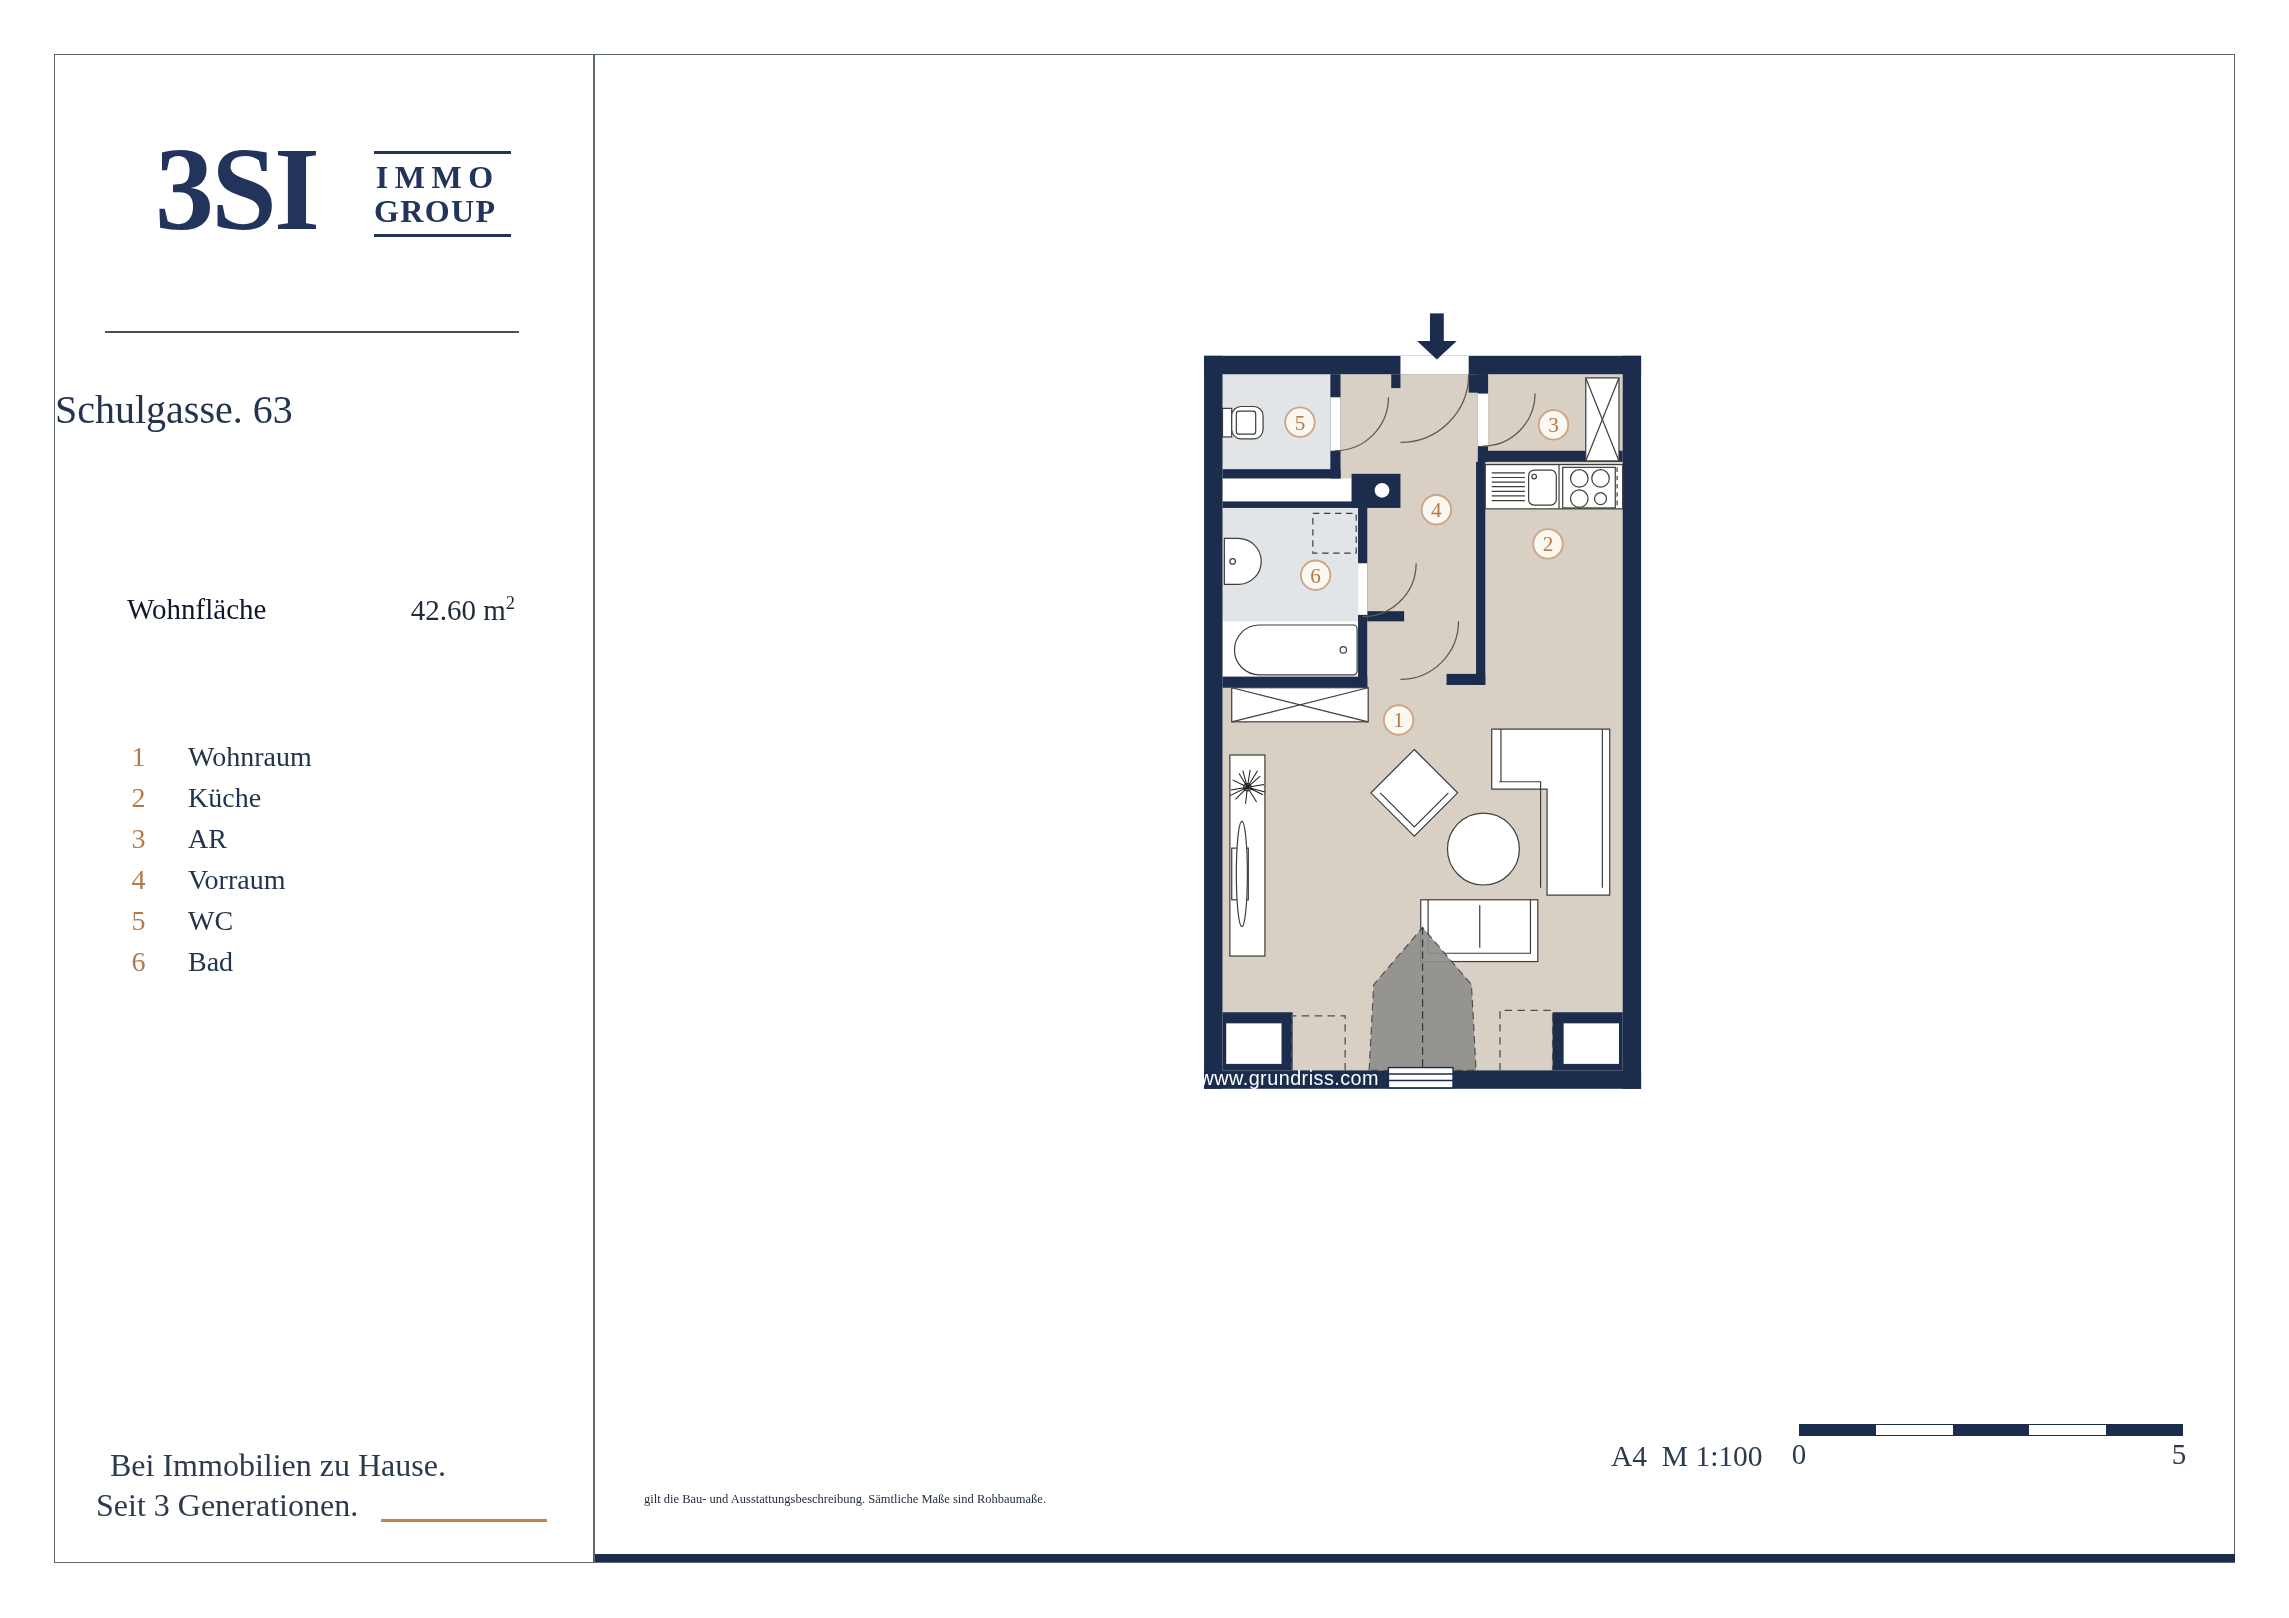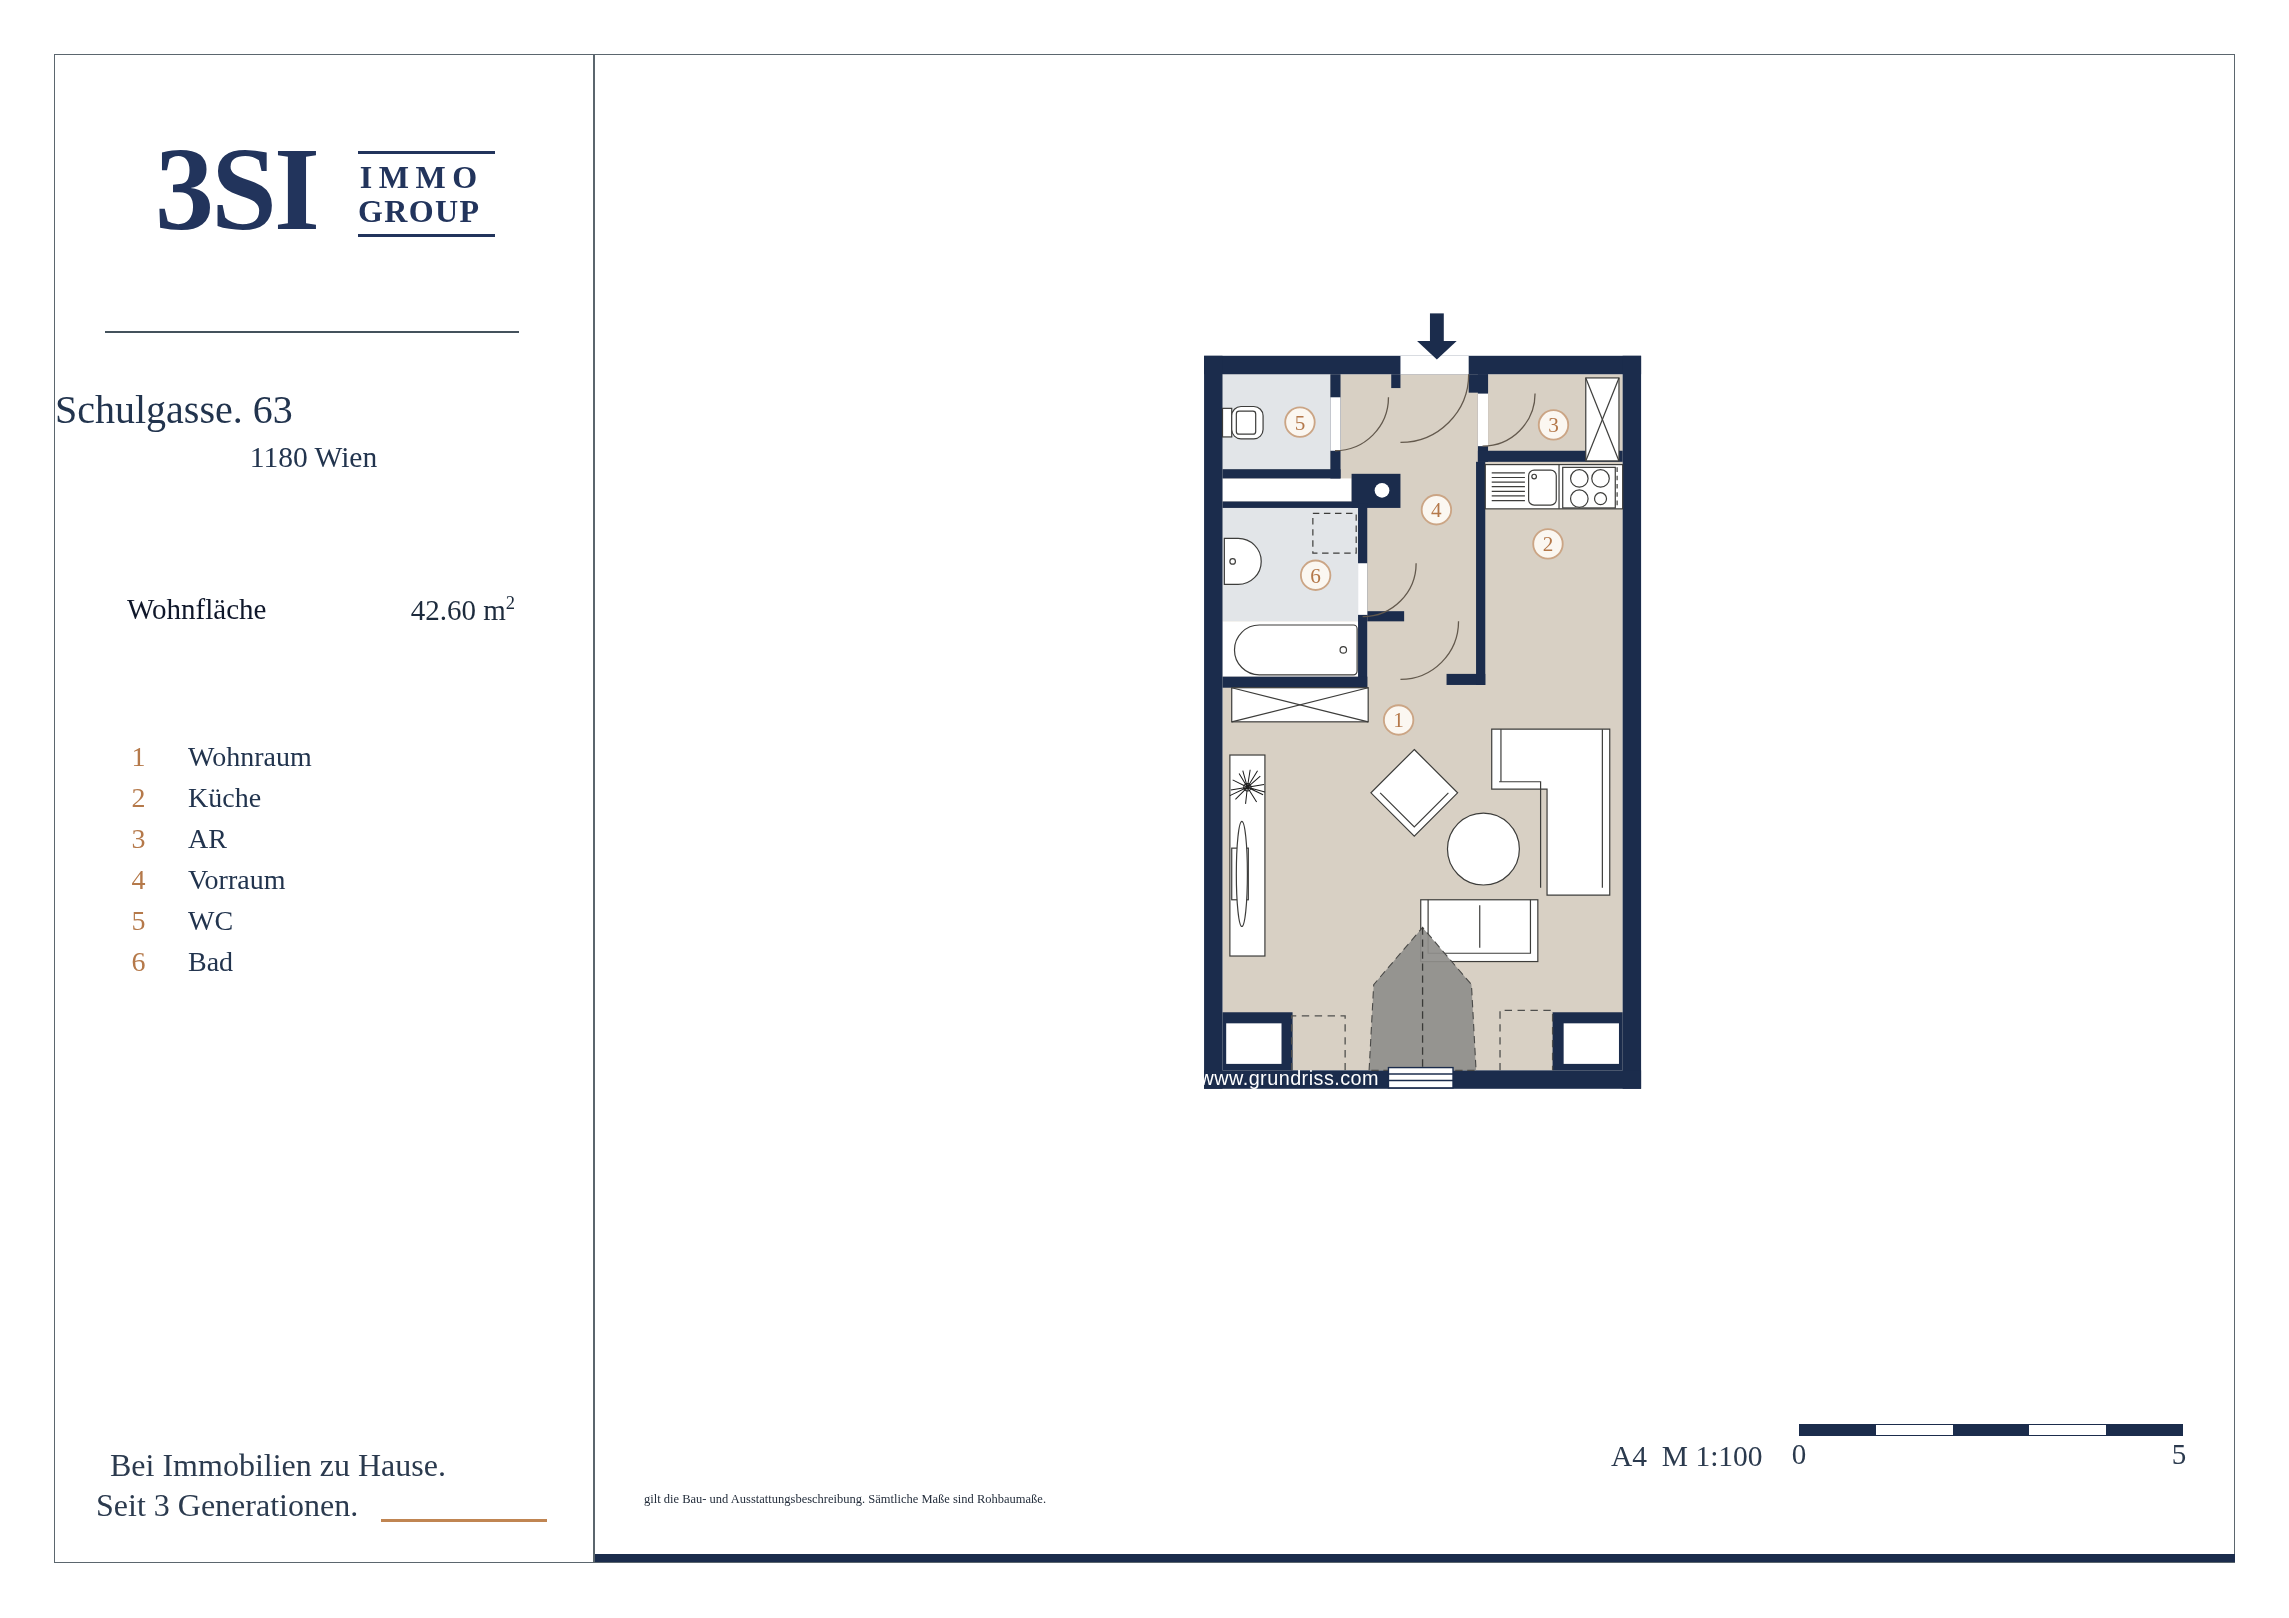--- a/index.html
+++ b/index.html
@@ -5,21 +5,21 @@
   html,body{margin:0;padding:0;background:#ffffff;}
   .page{position:relative;width:2244px;height:1619px;background:#ffffff;overflow:hidden;
         font-family:"Liberation Serif", serif;color:#22344e;}
   .abs{position:absolute;}
   
   .frame{left:54px;top:54px;width:2181px;height:1509px;border:1.8px solid #5b666e;box-sizing:border-box;}
   .vdivider{left:593px;top:54px;width:1.8px;height:1509px;background:#5b666e;}
   .bottom-band{left:595px;top:1554px;width:1640px;height:8.3px;background:#1b2c4c;}
   
   .logo-3si{left:155px;top:131px;font-size:118px;font-weight:bold;color:#22345c;letter-spacing:-2.8px;line-height:1;}
-  .logo-col{left:358px;top:151px;width:137px;color:#22345c;}
+  .logo-col{left:374px;top:151px;width:137px;color:#22345c;}
   .logo-rule{width:137px;height:2.8px;background:#22345c;}
   .logo-immo{font-size:32px;font-weight:bold;letter-spacing:6.5px;line-height:1.0;margin-top:7.4px;text-indent:1.8px;}
   .logo-group{font-size:32px;font-weight:bold;letter-spacing:1.4px;line-height:1.0;margin:1.8px 0 7.4px 0;}
   .hdivider{left:105px;top:331px;width:414px;height:1.8px;background:#44525c;}
   .street{left:55px;top:386px;width:517px;font-size:40px;color:#22344e;}
   .city{left:55px;top:441px;width:517px;text-align:center;font-size:29.5px;color:#22344e;}
   .unit{left:55px;top:509px;width:517px;text-align:center;font-size:30px;color:#b5794a;}
   .area-label{left:127px;top:593px;font-size:29px;color:#0f172a;}
   .area-value{left:351px;top:593px;width:164px;text-align:right;font-size:29px;color:#1d2b3d;}
   .area-value sup{font-size:18.5px;}
@@ -55,21 +55,20 @@
   <div class="abs logo-3si">3SI</div>
   <div class="abs logo-col">
     <div class="logo-rule"></div>
     <div class="logo-immo">IMMO</div>
     <div class="logo-group">GROUP</div>
     <div class="logo-rule"></div>
   </div>
 
   <div class="abs hdivider"></div>
   <div class="abs street">Schulgasse. 63</div>
-  <div class="abs city">1180 Wien</div>
 
   <div class="abs area-label">Wohnfläche</div>
   <div class="abs area-value"><span>42.60 m</span><sup>2</sup></div>
 
   <div class="abs" style="left:0;top:736px;width:572px;">
     <div class="legend-row" style="position:relative;">
         <span class="legend-num">1</span>
         <span class="legend-label">Wohnraum</span>
       </div>
     <div class="legend-row" style="position:relative;">

